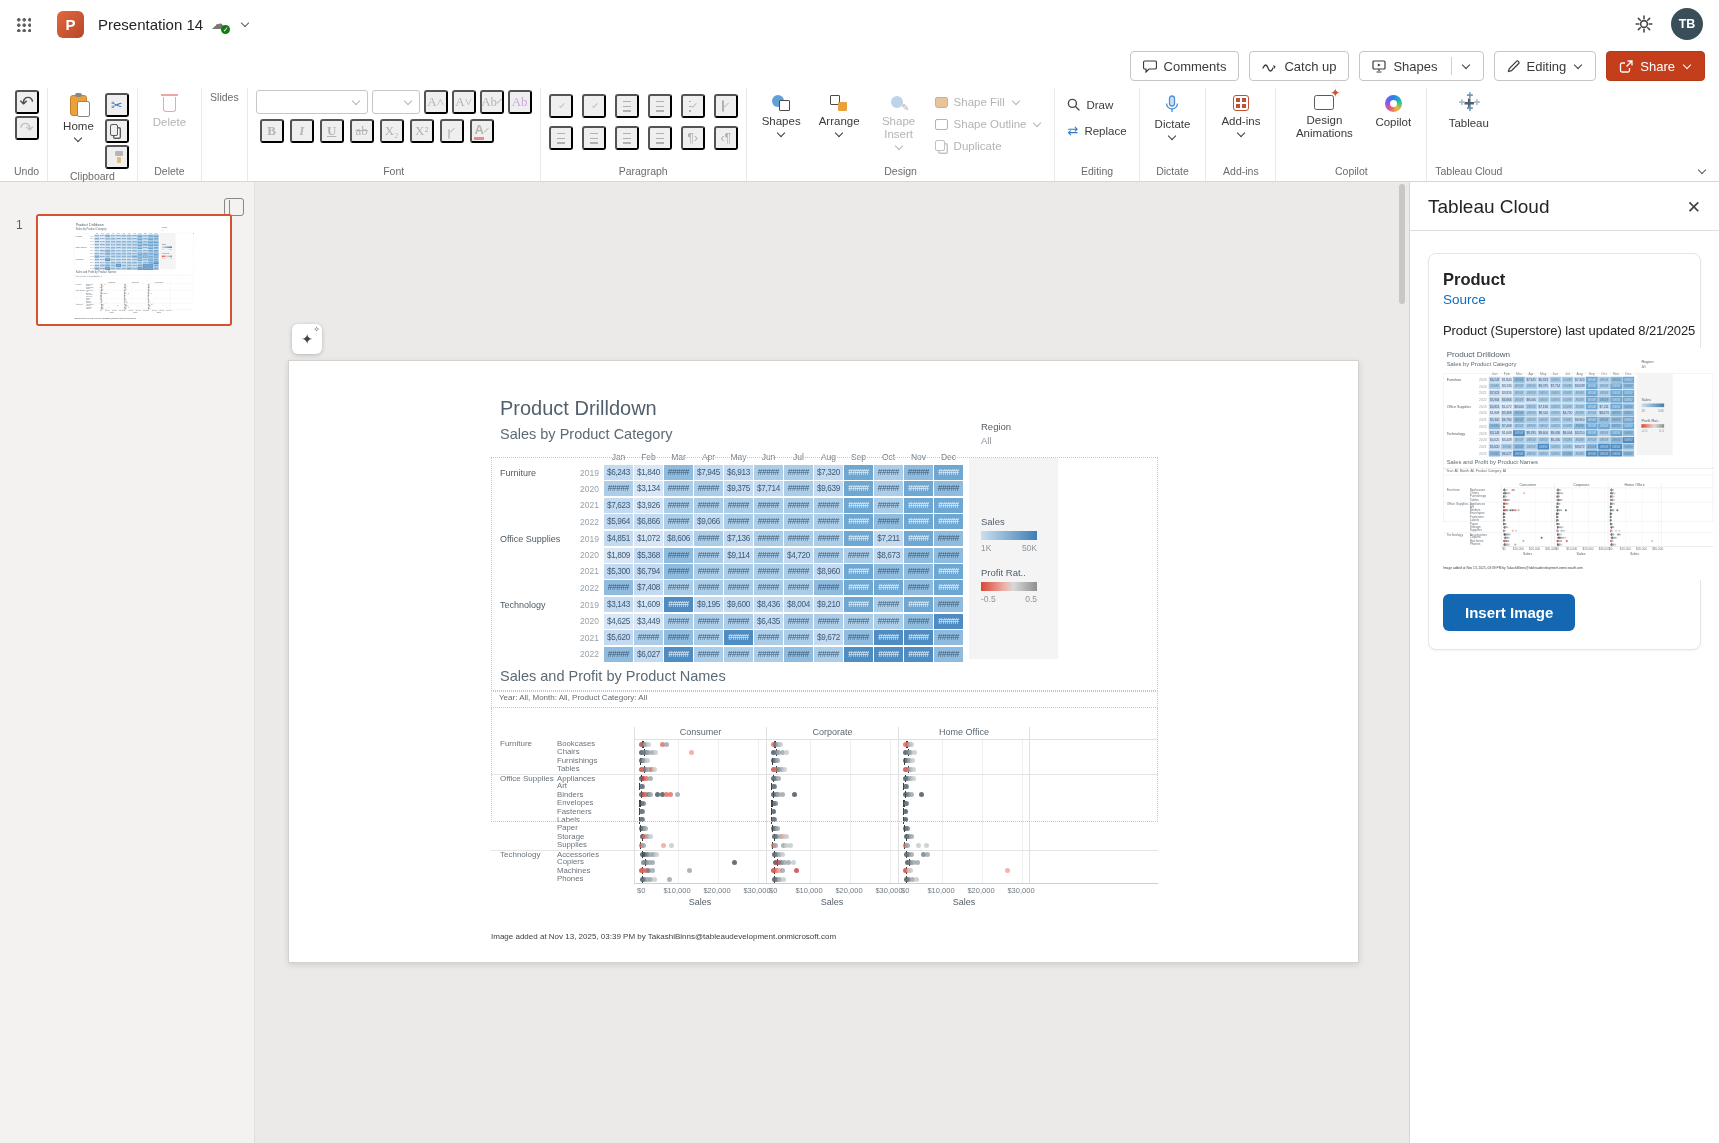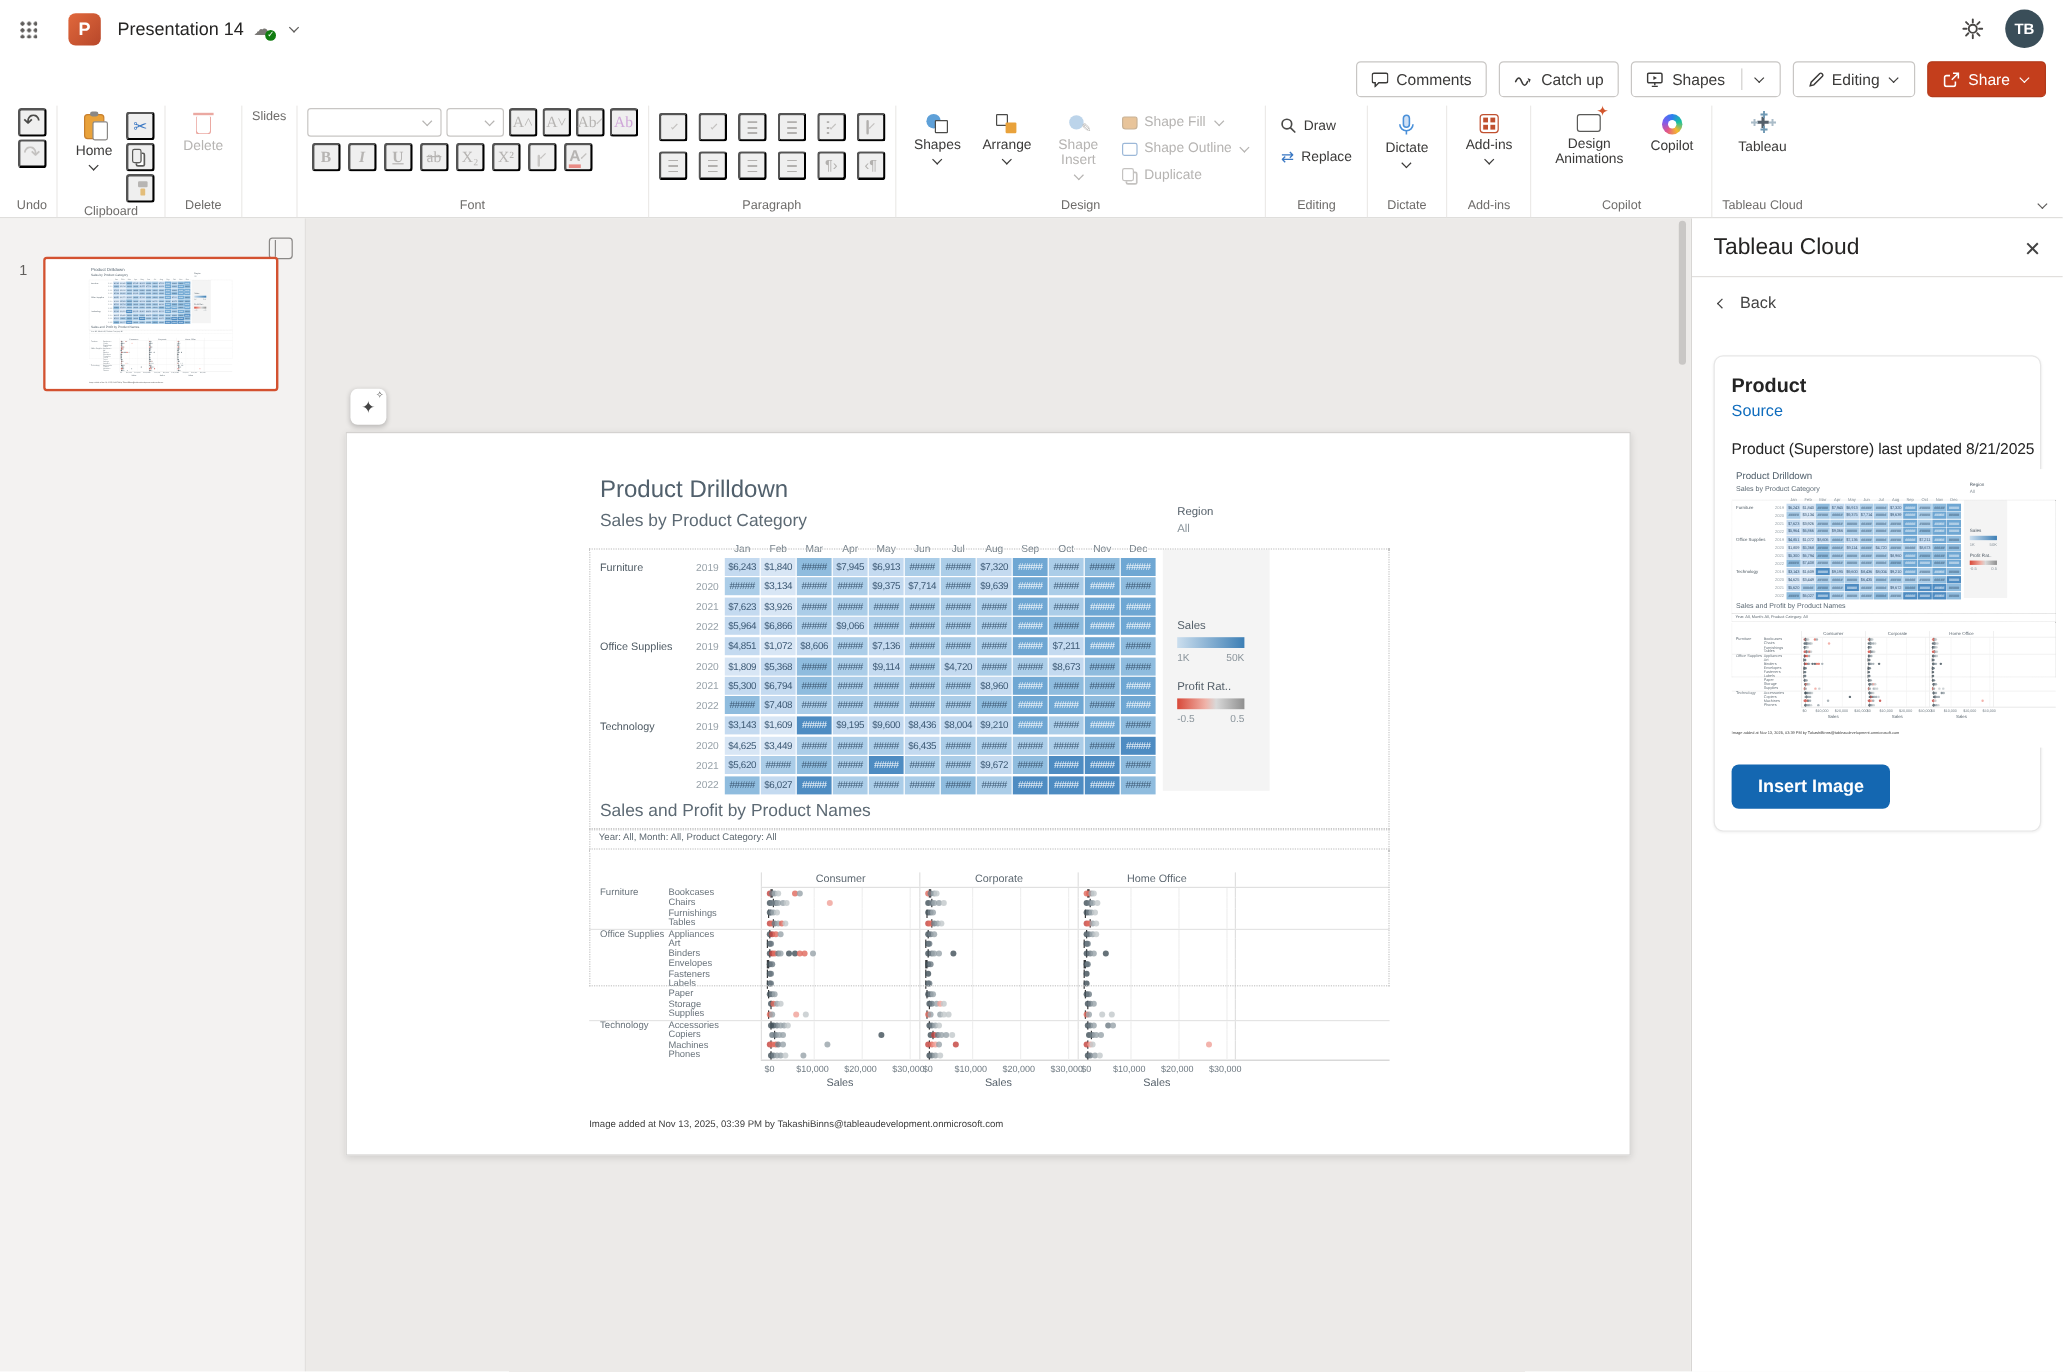--- a/index.html
+++ b/index.html
@@ -1919,24 +1919,20 @@
       </div>
       <div class="scrollstrip"></div>
     </main>
 
     <aside class="panel">
       <div class="panel-head">
         <span class="panel-title">Tableau Cloud</span>
         <span class="panel-close">✕</span>
       </div>
       <div class="panel-div"></div>
-      <div class="back-row">
-        <span class="chev"></span>
-        <span>Back</span>
-      </div>
       <div class="card">
         <div class="card-product">Product</div>
         <div class="card-source">Source</div>
         <div class="card-updated">Product (Superstore) last updated 8/21/2025</div>
         <div class="preview" id="preview-host">
             <div class="dashboard" style="position: absolute; left: 0px; top: 0px; transform: scale(0.405); transform-origin: 0px 0px; box-shadow: none; border: none;">
           <div class="db-title">Product Drilldown</div>
           <div class="db-sub">Sales by Product Category</div>
           <div class="region-blk">
             <div class="rl">Region</div>

